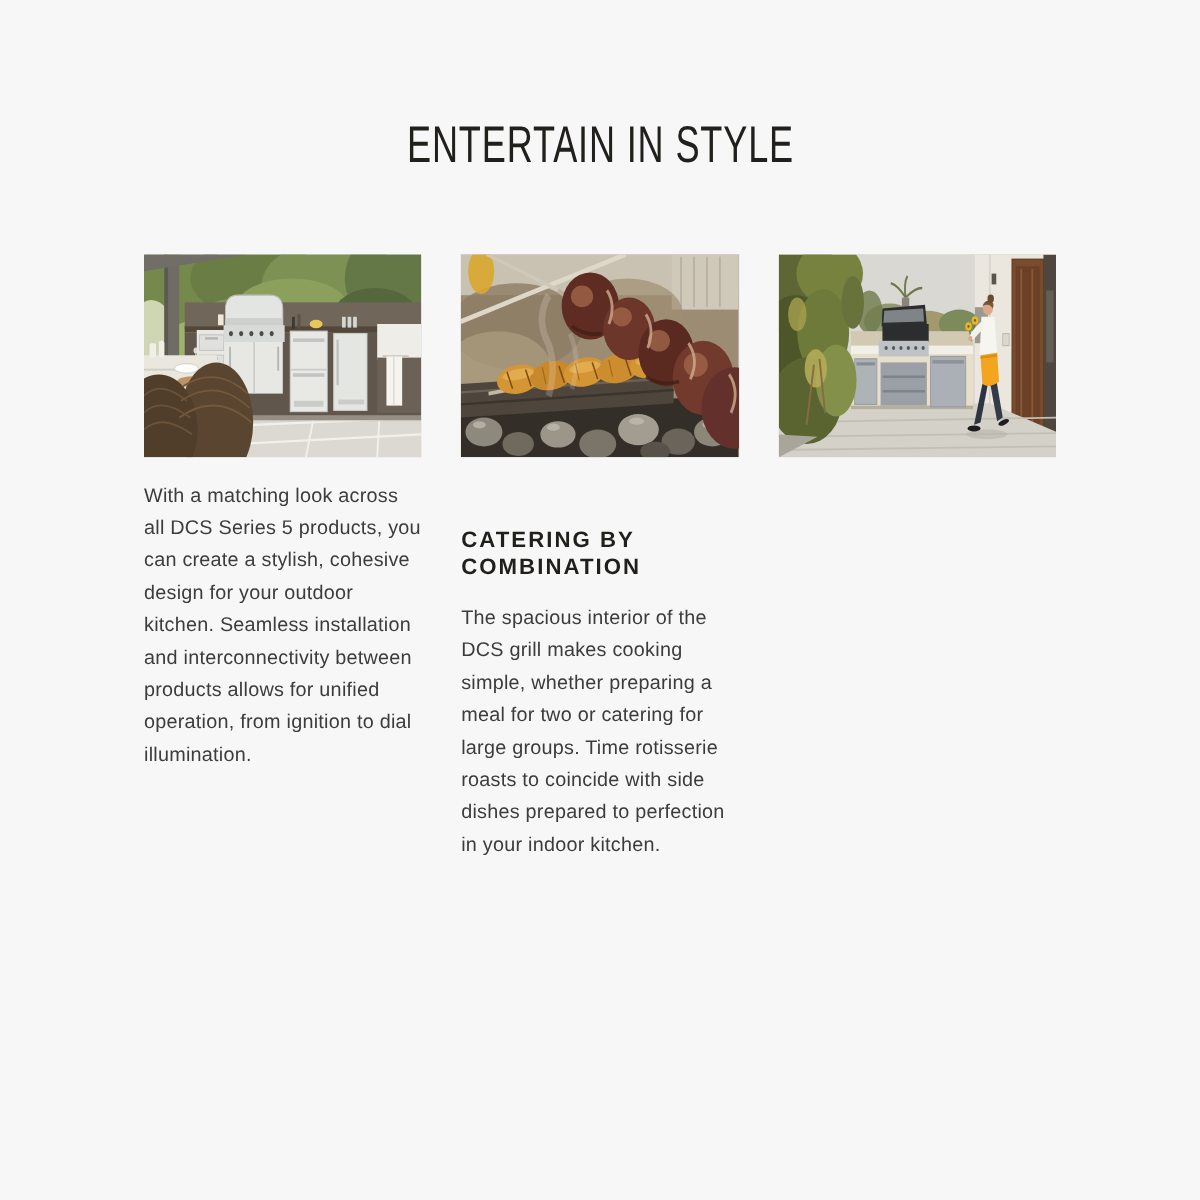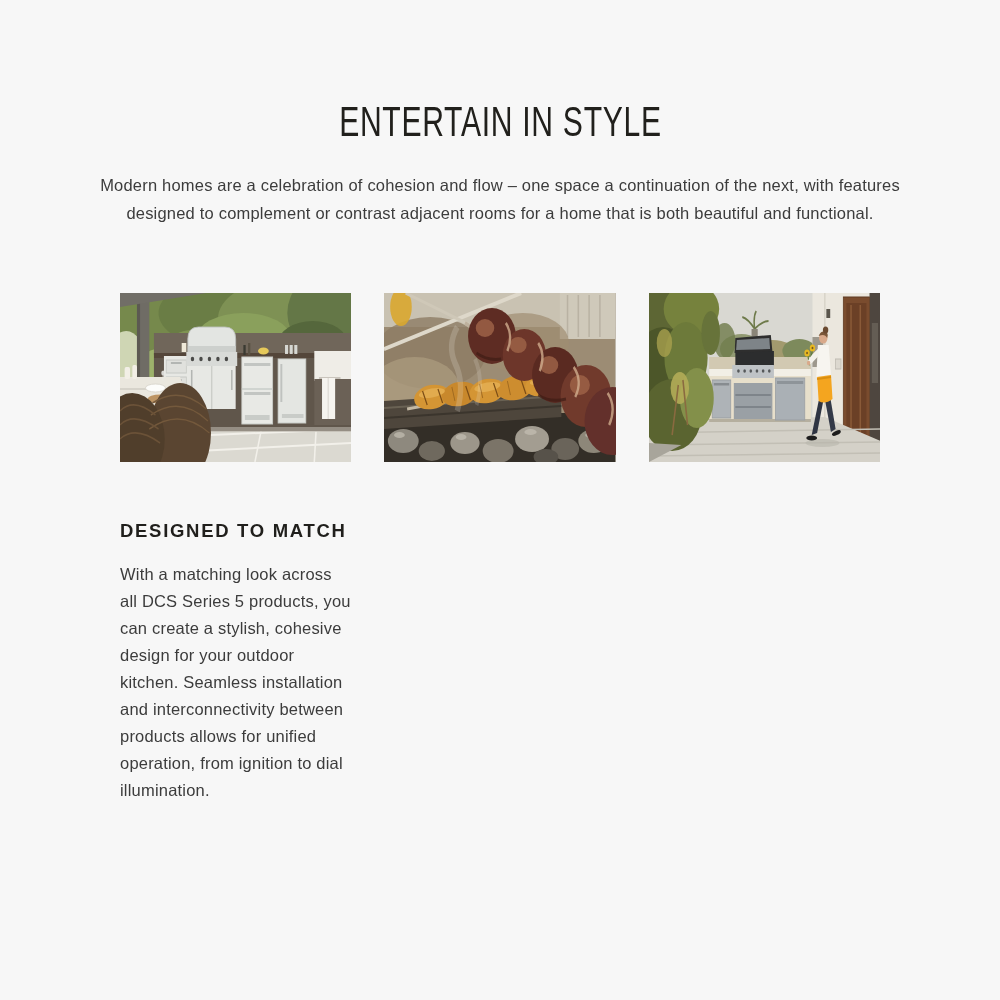--- a/index.html
+++ b/index.html
@@ -69,21 +69,20 @@
 </style>
 </head>
 <body>
 
 <div class="page">
 
   <h1 class="hero-title">
     <span class="condensed">ENTERTAIN IN STYLE</span>
   </h1>
 
-  <p class="hero-para">Modern homes are a celebration of cohesion and flow – one space a continuation of the next, with features designed to complement or contrast adjacent rooms for a home that is both beautiful and functional.</p>
 
   <div class="cards">
 
     <div class="card">
       <div class="photo">
         <svg viewBox="0 0 300 169" preserveAspectRatio="none">
 
           <rect width="300" height="124" fill="#5e6f42"></rect>
           <ellipse cx="40" cy="28" rx="62" ry="36" fill="#76894c"></ellipse>
           <ellipse cx="120" cy="20" rx="70" ry="32" fill="#6a7d45"></ellipse>
@@ -170,21 +169,20 @@
           <ellipse cx="78" cy="140" rx="40" ry="50" fill="#5a4531"></ellipse>
           <ellipse cx="16" cy="146" rx="42" ry="46" fill="#503e2b"></ellipse>
           <path d="M42,110 Q78,92 112,116" stroke="#74593c" stroke-width="1.5" fill="none"></path>
           <path d="M40,122 Q78,102 114,128" stroke="#74593c" stroke-width="1.5" fill="none"></path>
           <path d="M38,136 Q78,114 116,140" stroke="#74593c" stroke-width="1.5" fill="none"></path>
           <path d="M0,118 Q18,104 46,122" stroke="#6b5238" stroke-width="1.5" fill="none"></path>
           <path d="M0,132 Q18,118 50,136" stroke="#6b5238" stroke-width="1.5" fill="none"></path>
           <path d="M0,146 Q20,132 52,150" stroke="#6b5238" stroke-width="1.5" fill="none"></path>
         </svg>
       </div>
-      <h3 class="card-heading">DESIGNED TO MATCH</h3>
       <p class="card-body">With a matching look across all DCS Series 5 products, you can create a stylish, cohesive design for your outdoor kitchen. Seamless installation and interconnectivity between products allows for unified operation, from ignition to dial illumination.</p>
     </div>
 
     <div class="card">
       <div class="photo">
         <svg viewBox="0 0 300 169" preserveAspectRatio="none">
           <rect width="300" height="169" fill="#9c8c74"></rect>
           <rect width="300" height="34" fill="#c9c2b2"></rect>
           <rect x="228" width="72" height="46" fill="#cfc9ba"></rect>
           <line x1="238" y1="2" x2="238" y2="44" stroke="#b9b2a3" stroke-width="2"></line>
@@ -243,20 +241,22 @@
           <ellipse cx="214" cy="72" rx="12" ry="9" fill="#9c6246" opacity="0.85"></ellipse>
           <ellipse cx="254" cy="92" rx="13" ry="10" fill="#9c6246" opacity="0.85"></ellipse>
           <path d="M158,30 Q168,42 160,58" stroke="#d0ad8d" stroke-width="3" fill="none" opacity="0.8"></path>
           <path d="M200,50 Q210,62 202,78" stroke="#d0ad8d" stroke-width="3" fill="none" opacity="0.8"></path>
           <path d="M246,74 Q258,88 248,104" stroke="#d0ad8d" stroke-width="3" fill="none" opacity="0.8"></path>
           <path d="M290,100 Q302,114 292,132" stroke="#d0ad8d" stroke-width="3" fill="none" opacity="0.8"></path>
           <path d="M120,60 Q134,68 152,66" stroke="#3f1d16" stroke-width="3" fill="none" opacity="0.7"></path>
           <path d="M200,102 Q216,110 236,106" stroke="#3f1d16" stroke-width="3" fill="none" opacity="0.7"></path>
         </svg>
       </div>
+      <h3 class="card-heading">CATERING BY COMBINATION</h3>
+      <p class="card-body">The spacious interior of the DCS grill makes cooking simple, whether preparing a meal for two or catering for large groups. Time rotisserie roasts to coincide with side dishes prepared to perfection in your indoor kitchen.</p>
     </div>
 
     <div class="card">
       <div class="photo">
         <svg viewBox="0 0 300 169" preserveAspectRatio="none">
           <rect width="300" height="169" fill="#d9d8d2"></rect>
 
           <ellipse cx="120" cy="56" rx="28" ry="15" fill="#8a9468" opacity="0.9"></ellipse>
           <ellipse cx="160" cy="60" rx="30" ry="13" fill="#a29a6e"></ellipse>
           <ellipse cx="195" cy="58" rx="22" ry="12" fill="#7d8a5c"></ellipse>

